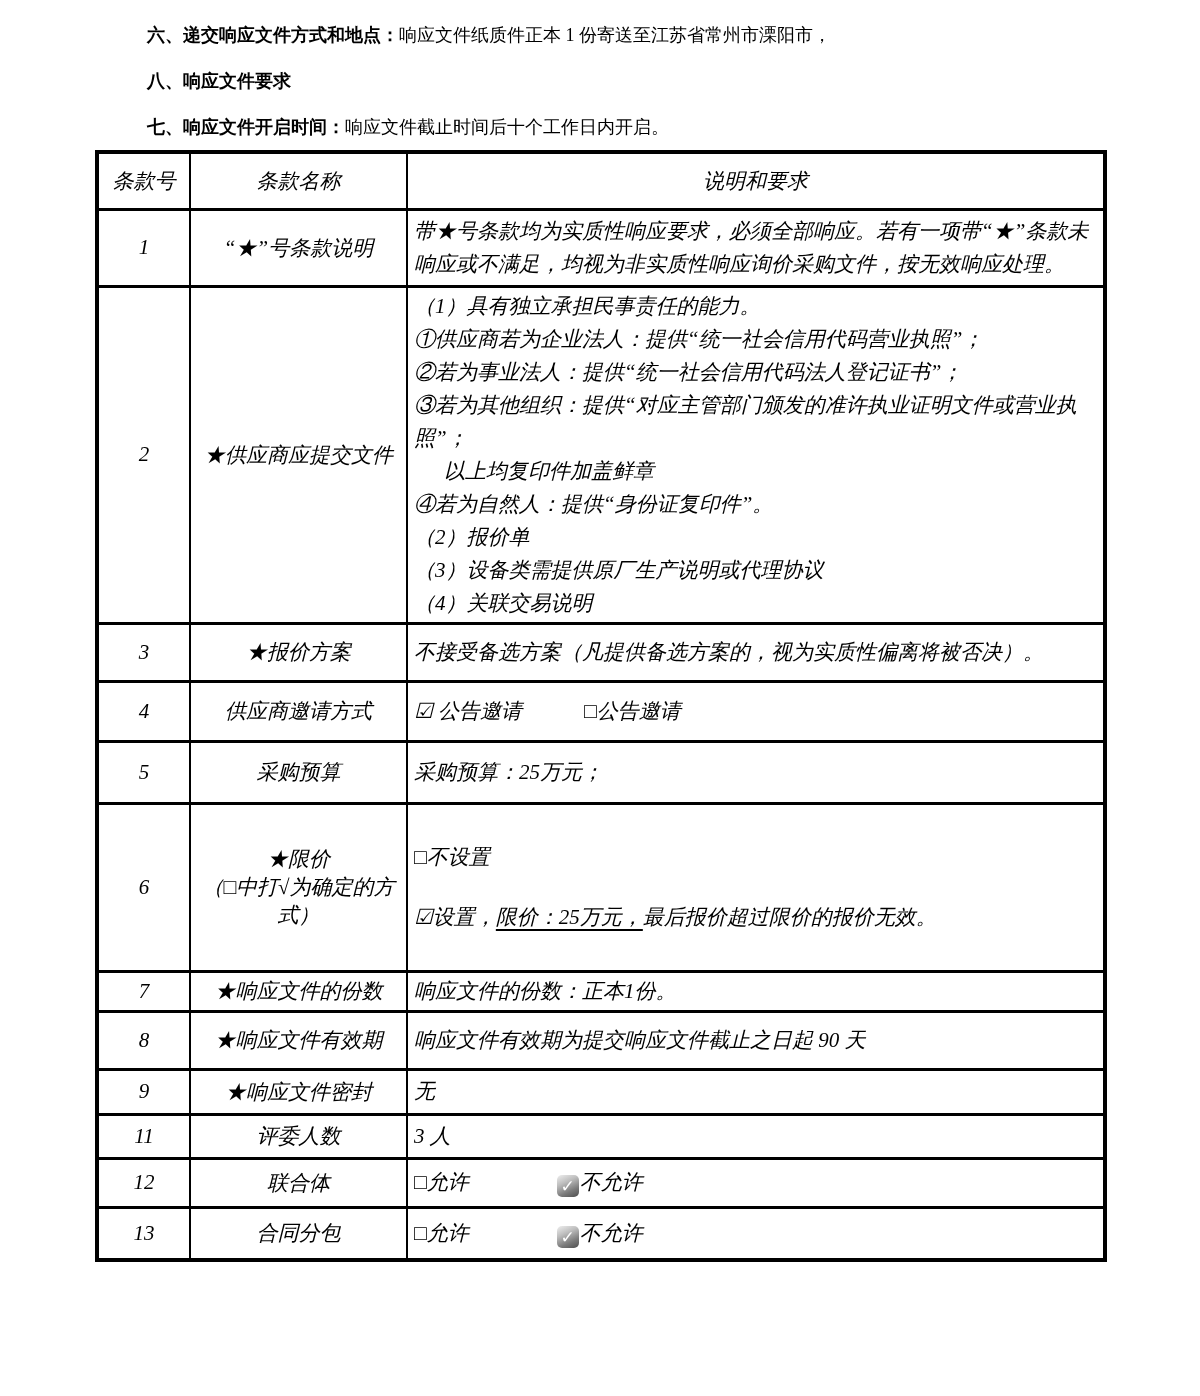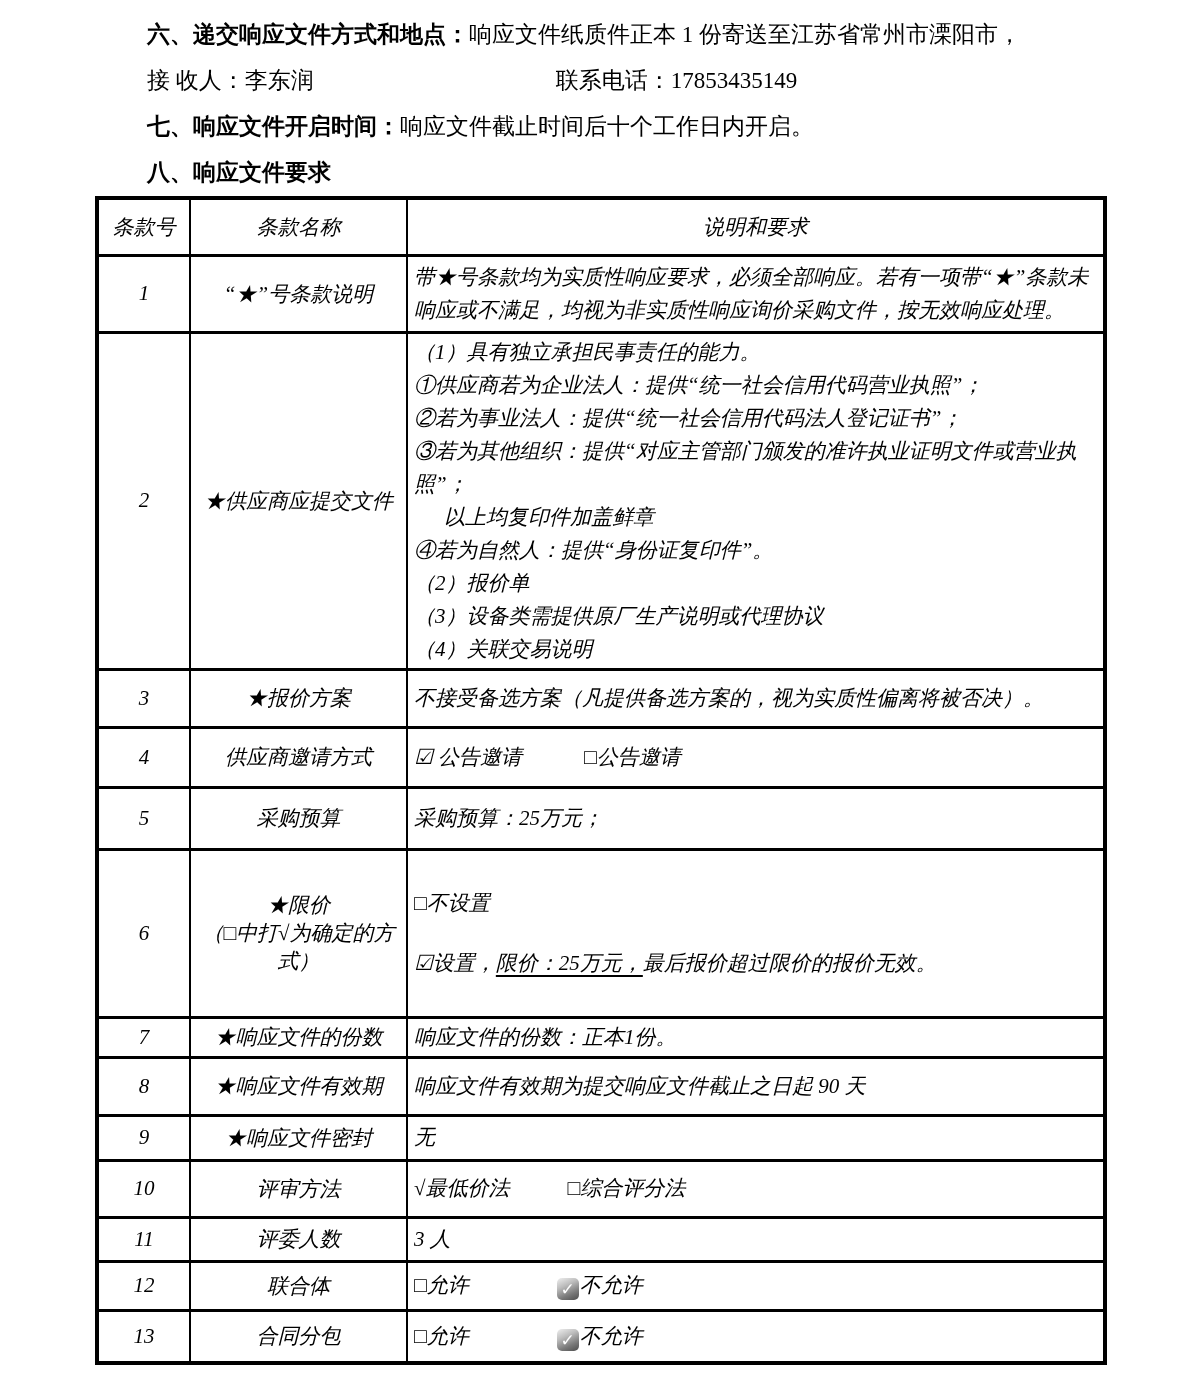--- a/index.html
+++ b/index.html
@@ -8,21 +8,21 @@
     width:1200px;
     min-height:1396px;
     background:#ffffff;
     color:#000;
     font-family:"Liberation Serif","DejaVu Serif",serif;
     box-sizing:border-box;
     padding:12px 97px 20px 95px;
   }
   .para{
     margin:0;
-    font-size:23px;
+    font-size:18px;
     line-height:46px;
     white-space:nowrap;
   }
   .para .lbl{font-weight:bold;}
   .indent{text-indent:52px;}
   .contact .phone{margin-left:242px;}
   .bold{font-weight:bold;}
 
   table.req{
     margin-top:0px;
@@ -89,29 +89,26 @@
 </style>
 </head>
 <body>
 
 <div class="page">
 
   <p class="para indent">
     <span class="lbl">六、递交响应文件方式和地点：</span><span>响应文件纸质件正本 1 份寄送至江苏省常州市溧阳市，</span>
   </p>
 
-  <p class="para indent contact">
-    <span>接 收人：李东润</span><span class="phone">联系电话：17853435149</span>
-  </p>
+
+  <p class="para indent bold">八、响应文件要求</p>
 
   <p class="para indent">
     <span class="lbl">七、响应文件开启时间：</span><span>响应文件截止时间后十个工作日内开启。</span>
   </p>
-
-  <p class="para indent bold">八、响应文件要求</p>
 
   <table class="req">
     <colgroup>
         <col class="c1">
         <col class="c2">
         <col class="c3">
       </colgroup>
     <thead>
       <tr>
         <th>条款号</th>
@@ -187,27 +184,20 @@
         <td class="cname">★响应文件有效期</td>
         <td class="cdesc pad">响应文件有效期为提交响应文件截止之日起 90 天</td>
       </tr>
 
       <tr class="r9">
         <td class="cnum">9</td>
         <td class="cname">★响应文件密封</td>
         <td class="cdesc pad">无</td>
       </tr>
 
-      <tr class="r10">
-        <td class="cnum">10</td>
-        <td class="cname">评审方法</td>
-        <td class="cdesc pad big">
-          <span>√最低价法</span><span class="gap-sm"></span><span>□综合评分法</span>
-        </td>
-      </tr>
 
       <tr class="r11">
         <td class="cnum">11</td>
         <td class="cname">评委人数</td>
         <td class="cdesc pad">3 人</td>
       </tr>
 
       <tr class="r12">
         <td class="cnum">12</td>
         <td class="cname">联合体</td>

